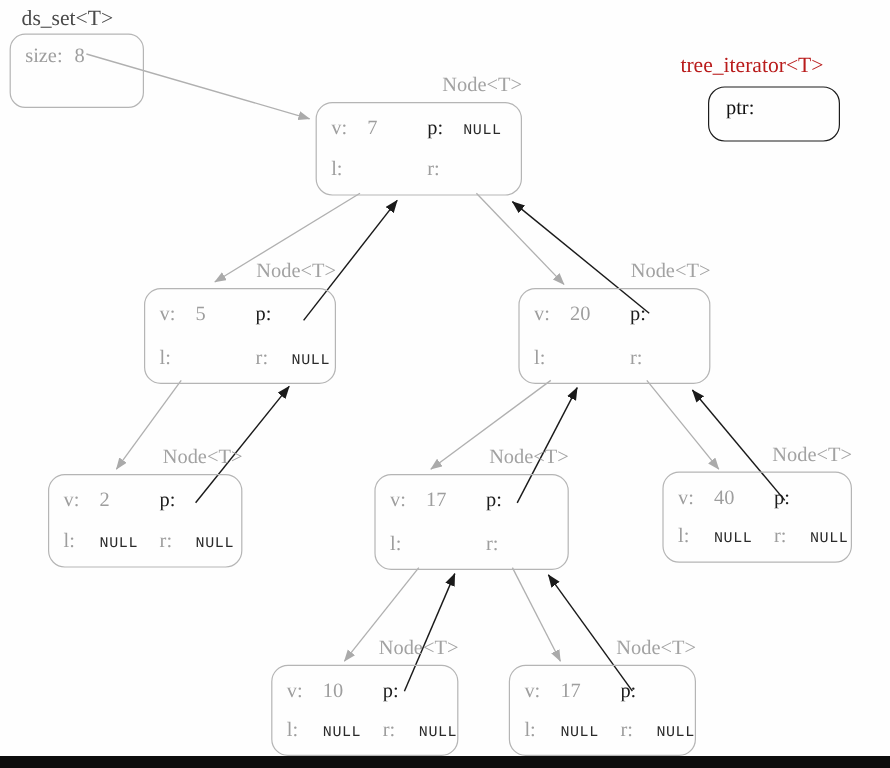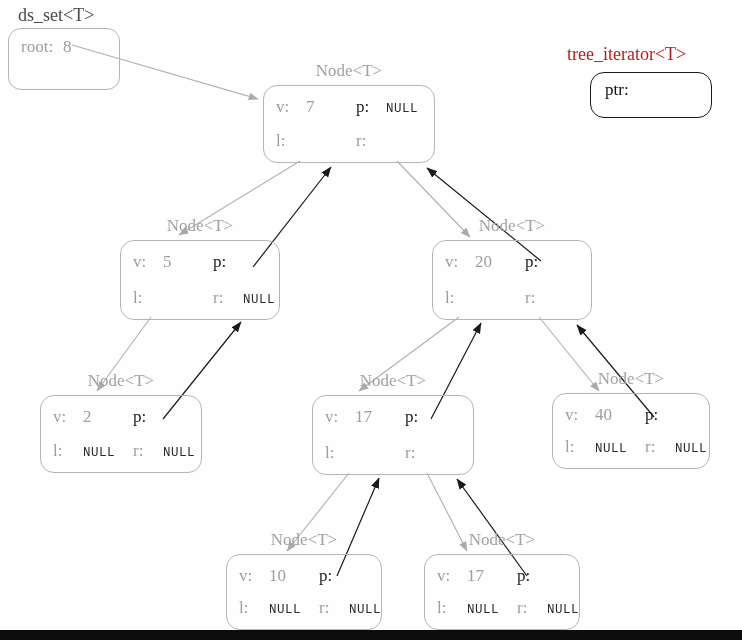--- a/index.html
+++ b/index.html
@@ -7,21 +7,21 @@
     position:relative;width:742px;height:640px;background:#fefefe;
     overflow:hidden;font-family:"Liberation Serif",serif;padding-left:40px;
   }
   
   .edges{position:absolute;left:0;top:0;width:742px;height:640px;pointer-events:none;}
   .edge-gray{stroke:#b0b0b0;stroke-width:1.1;}
   .edge-black{stroke:#1a1a1a;stroke-width:1.2;}
   
   .node{position:absolute;}
   .node-title{
-    position:absolute;left:0;top:-24px;width:100%;text-align:center;
+    position:absolute;left:0;top:-24px;width:100%;text-align:right;
     font-size:17px;color:#a2a2a2;white-space:nowrap;
   }
   .node-box{
     box-sizing:border-box;width:100%;height:100%;
     border:1.3px solid #b5b5b5;border-radius:14px;background:transparent;
     padding:11px 12px;display:flex;flex-direction:column;justify-content:space-between;
   }
   .nrow{display:grid;grid-template-columns:30px 50px 30px 1fr;align-items:baseline;}
   .lab{font-size:17px;color:#9e9e9e;}
   .plab{color:#1c1c1c;}
@@ -31,21 +31,21 @@
   .dsset-title{position:absolute;left:18px;top:5px;font-size:18px;color:#4a4a4a;}
   .dsset-box{
     position:absolute;left:8px;top:28px;width:112px;height:62px;box-sizing:border-box;
     border:1.3px solid #b5b5b5;border-radius:13px;padding:6px 12px;
     font-size:17px;color:#9e9e9e;line-height:24px;
   }
   .dsset-box .szv{margin-left:10px;}
   
   .iter-title{position:absolute;left:567px;top:44px;font-size:18px;color:#b91c1c;}
   .iter-box{
-    position:absolute;left:590px;top:72px;width:122px;height:46px;box-sizing:border-box;
+    position:absolute;left:590px;top:72px;width:110px;height:46px;box-sizing:border-box;
     border:1.4px solid #1c1c1c;border-radius:14px;padding:7px 14px;
     font-size:17px;color:#111;
   }
   
   .bottom-bar{position:absolute;left:0;top:630px;width:742px;height:10px;background:#0d0d0d;}
   .right-edge{position:absolute;right:0;top:0;width:2px;height:630px;background:#e3e3e3;}
 </style>
 </head>
 <body>
 
@@ -75,21 +75,21 @@
     <line class="edge-black" x1="163" y1="419" x2="241" y2="322" marker-end="url(#ah-black)"></line>
     <line class="edge-black" x1="431" y1="419" x2="481" y2="323" marker-end="url(#ah-black)"></line>
     <line class="edge-black" x1="654" y1="417" x2="577" y2="325" marker-end="url(#ah-black)"></line>
     <line class="edge-black" x1="337" y1="576" x2="379" y2="478" marker-end="url(#ah-black)"></line>
     <line class="edge-black" x1="527" y1="576" x2="457" y2="479" marker-end="url(#ah-black)"></line>
   </svg>
 
   <div class="dsset-title">ds_set&lt;T&gt;</div>
   <div class="dsset-box">
     <div>
-      <span>root:</span><span class="szv">8</span>
+      <span>size:</span><span class="szv">8</span>
     </div>
   </div>
 
   <div class="iter-title">tree_iterator&lt;T&gt;</div>
   <div class="iter-box">
     <span>ptr:</span>
   </div>
 
   <div class="node" style="left:263px;top:85px;width:172px;height:78px;">
     <div class="node-title">Node&lt;T&gt;</div>

